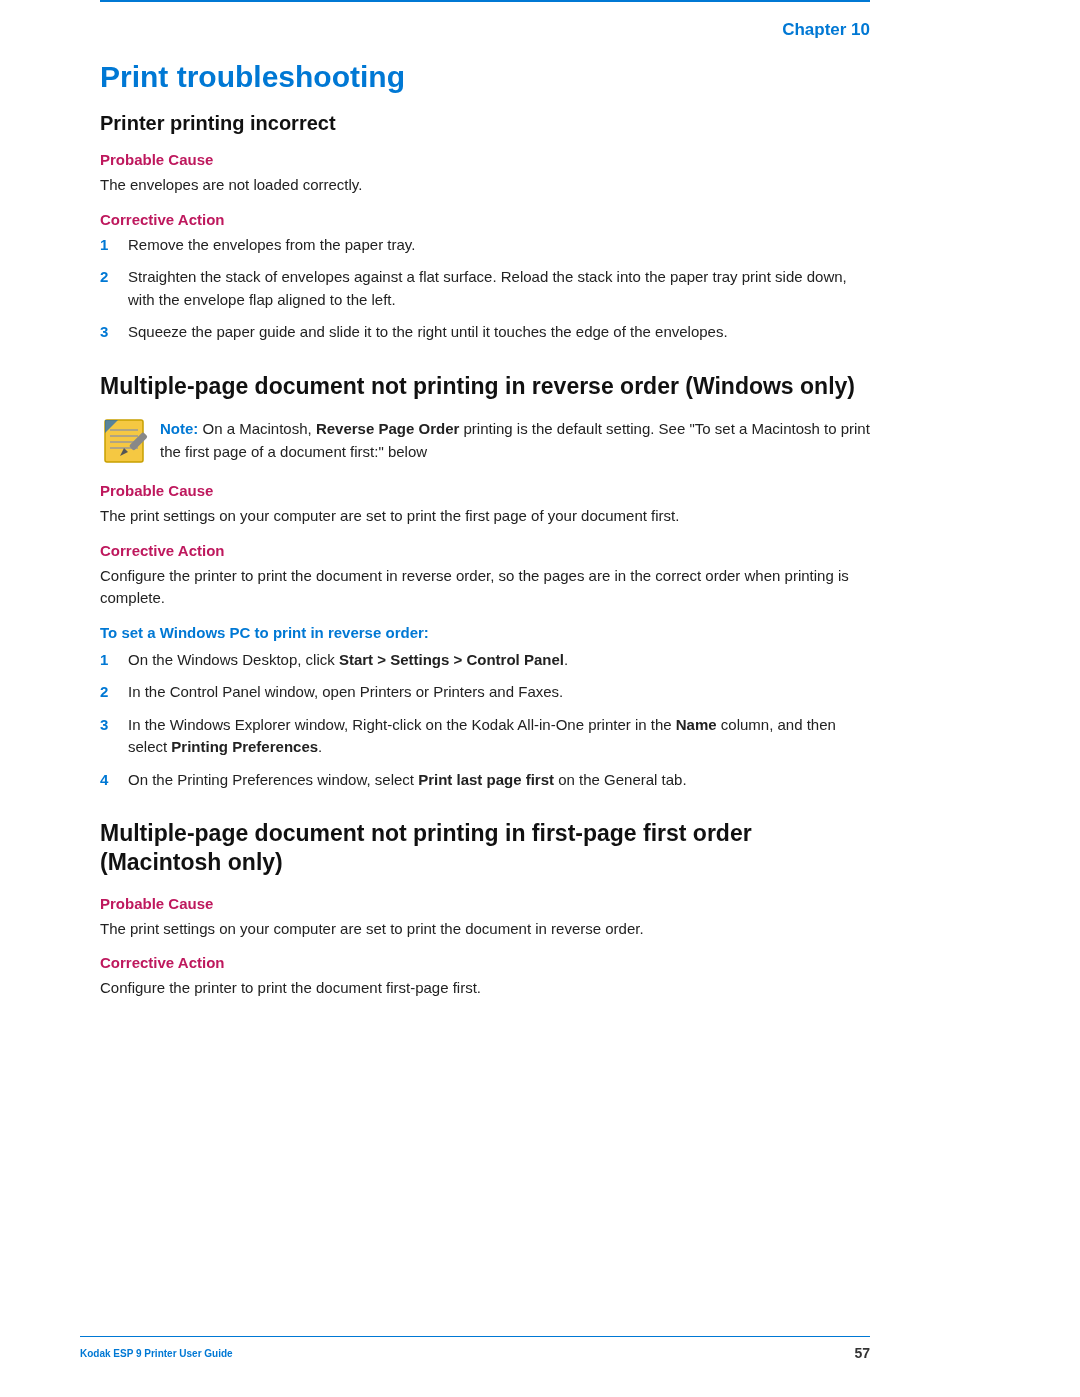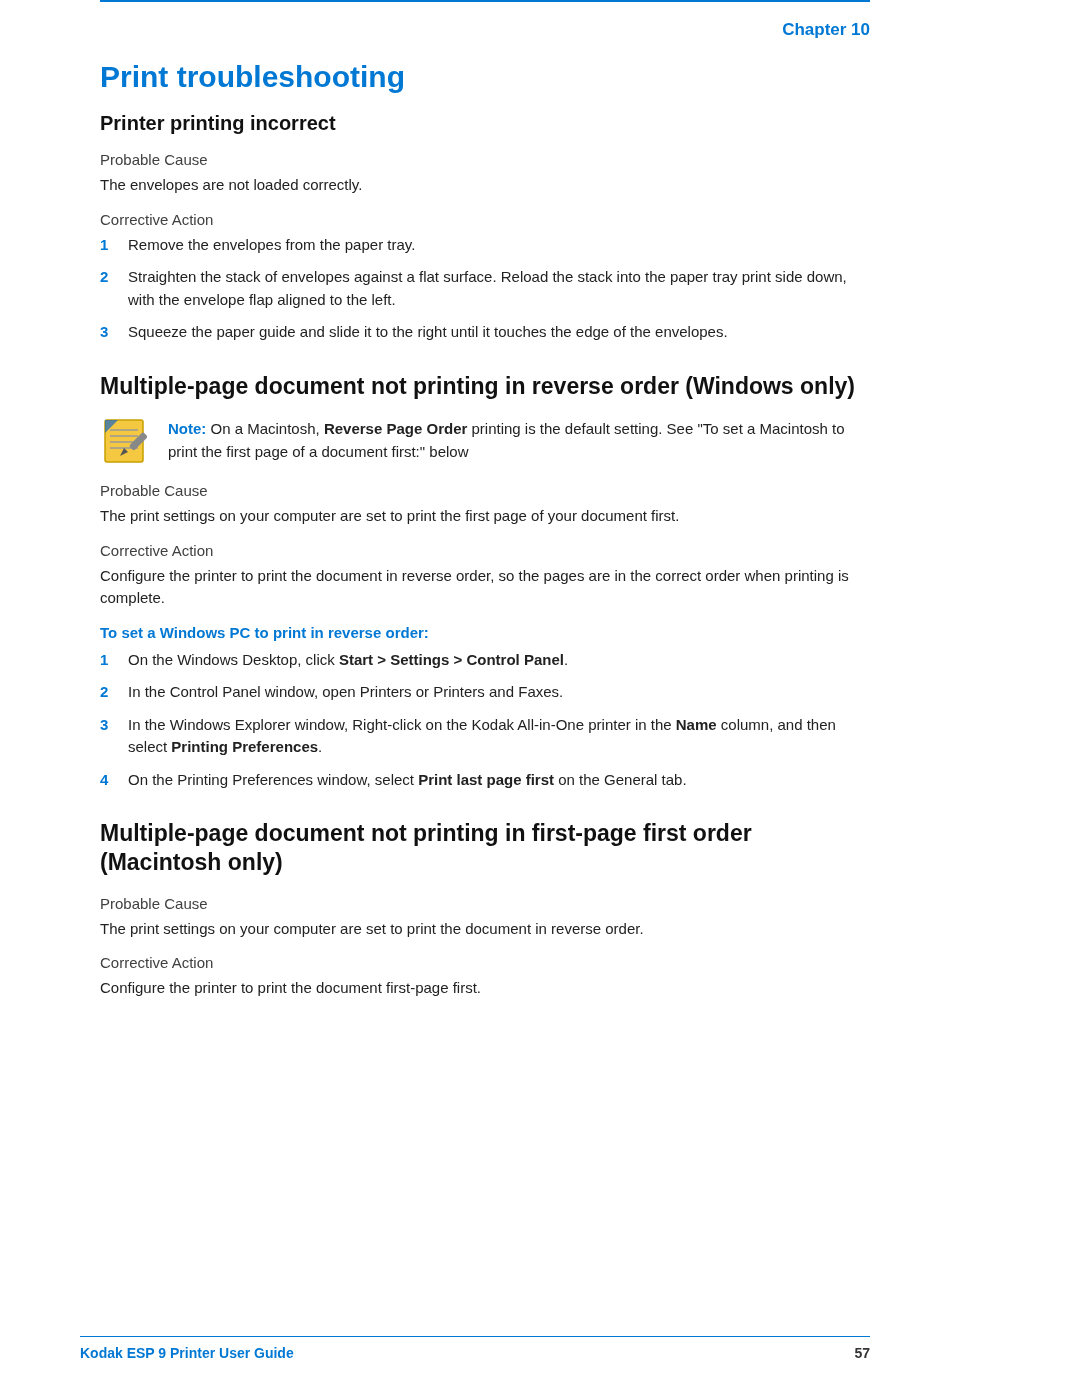--- a/index.html
+++ b/index.html
@@ -61,22 +61,22 @@
 
     .section-heading {
       font-size: 20px;
       font-weight: bold;
       color: #111;
       margin-bottom: 16px;
     }
 
     .subsection-heading {
       font-size: 15px;
-      font-weight: normal;
-      color: #404040;
+      font-weight: bold;
+      color: #be185d;
       margin-bottom: 6px;
       margin-top: 14px;
     }
 
     .body-text {
       font-size: 15px;
       color: #222;
       margin-bottom: 10px;
       margin-left: 0;
       line-height: 1.5;
@@ -113,21 +113,21 @@
       color: #111;
       margin-top: 28px;
       margin-bottom: 18px;
       line-height: 1.25;
     }
 
     .note-box {
       display: flex;
       align-items: flex-start;
       margin-bottom: 18px;
-      gap: 14px;
+      gap: 6px;
     }
 
     .note-icon {
       width: 54px;
       min-width: 54px;
       height: 46px;
       position: relative;
       flex-shrink: 0;
     }
 
@@ -163,21 +163,21 @@
       display: flex;
       justify-content: space-between;
       align-items: center;
       border-top: 1px solid #0078d4;
       padding-top: 8px;
     }
 
     .footer-left {
       color: #0078d4;
       font-weight: bold;
-      font-size: 14px;
+      font-size: 10px;
     }
 
     .footer-right {
       color: #333;
       font-size: 14px;
       font-weight: bold;
     }
 
     b {
       font-weight: bold;

